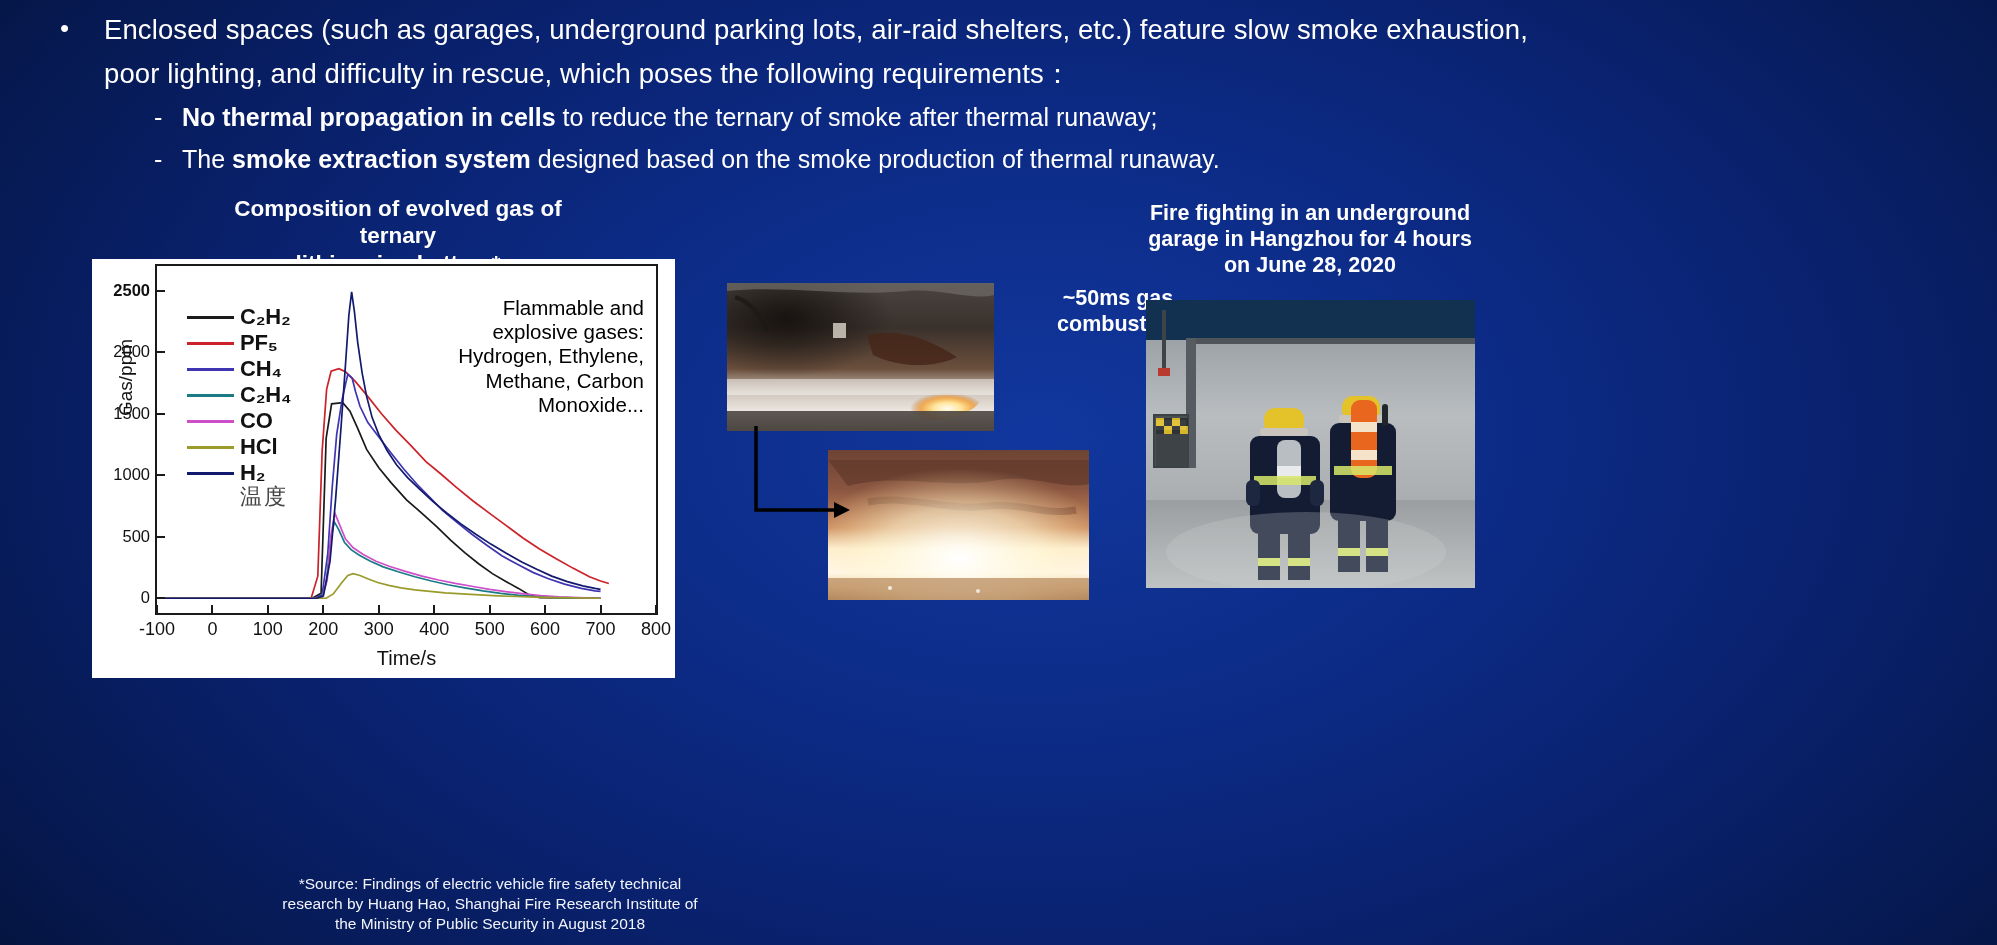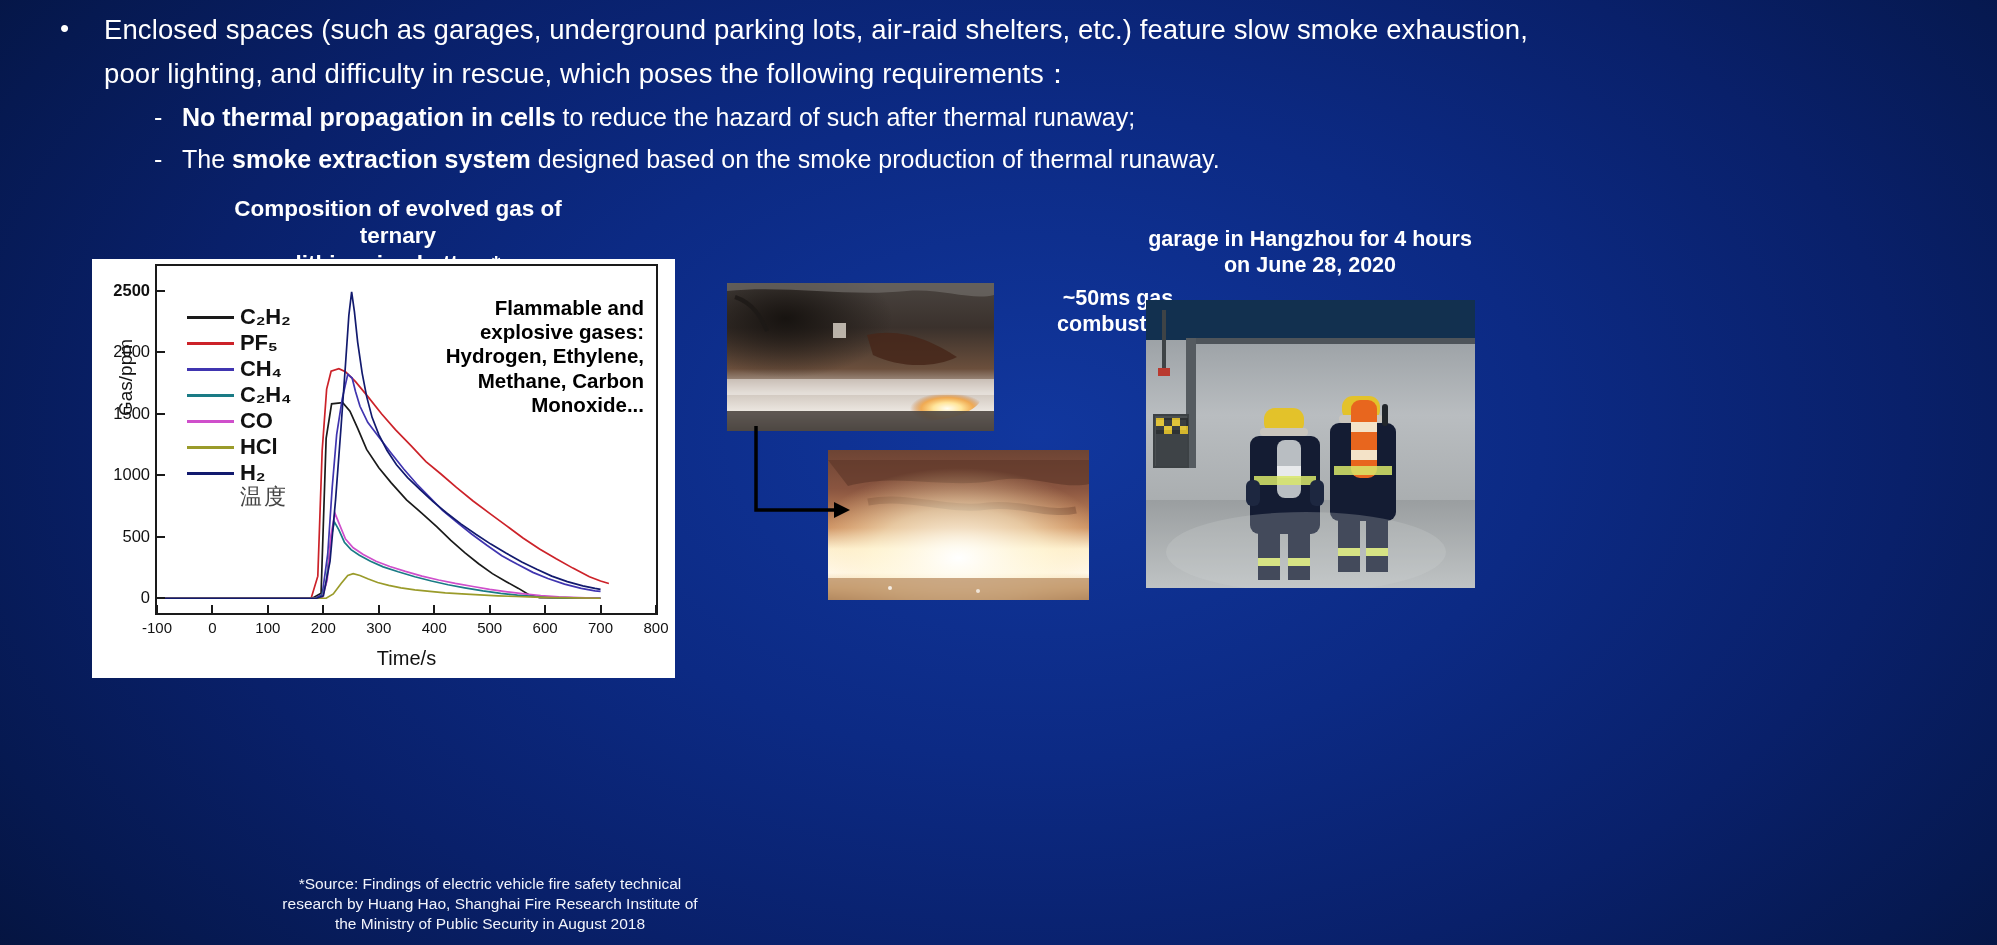--- a/index.html
+++ b/index.html
@@ -46,36 +46,36 @@
     border-left:2px solid #1a1a1a; border-top:2px solid #1a1a1a;
     border-right:2px solid #1a1a1a; border-bottom:2px solid #1a1a1a;
   }
   .plot svg{ display:block; width:100%; height:100%; }
   .ylab{
     position:absolute; left:-42px; top:150px;
     transform:rotate(-90deg); transform-origin:left top;
     font-size:19px; color:#111; white-space:nowrap;
   }
   .ytick{ position:absolute; right:calc(100% + 7px); font-size:16.5px; color:#111; white-space:nowrap; }
-  .xtick{ position:absolute; top:calc(100% + 6px); font-size:15px; color:#111; transform:translateX(-50%); }
+  .xtick{ position:absolute; top:calc(100% + 6px); font-size:18px; color:#111; transform:translateX(-50%); }
   .xlab{
     position:absolute; top:calc(100% + 34px); left:50%; transform:translateX(-50%);
     font-size:20px; color:#111; white-space:nowrap;
   }
 
   
   .legend{ position:absolute; left:30px; top:38px; }
   .lg-row{ display:flex; align-items:center; height:26px; }
   .lg-line{ width:47px; height:3px; margin-right:6px; }
   .lg-txt{ font-size:22px; color:#111; font-weight:700; letter-spacing:-.2px; }
   .lg-cn{ font-size:22px; color:#444; margin-left:53px; margin-top:-4px; letter-spacing:2px; }
 
   .annot{
     position:absolute; right:12px; top:30px; width:205px;
-    text-align:right; font-size:20.5px; line-height:1.18; color:#000; font-weight:700;
+    text-align:right; font-size:20.5px; line-height:1.18; color:#000; font-weight:400;
   }
 
   .source{
     position:absolute; left:160px; top:874px; width:660px;
     text-align:center; color:#f2f4fb; font-size:15.5px; line-height:1.30;
   }
 
   
   .cap-mid{
     position:absolute; left:1018px; top:285px; width:200px;
@@ -101,21 +101,21 @@
     <div class="b1">
       <span class="dot">•</span>
       <span class="txt">
         <span>Enclosed spaces (such as garages, underground parking lots, air-raid shelters, etc.) feature slow smoke exhaustion,</span><br>
         <span>poor lighting, and difficulty in rescue, which poses the following requirements：</span>
       </span>
     </div>
 
     <div class="sub">
       <span class="dash">-</span>
-      <span><b>No thermal propagation in cells</b><span> to reduce the hazard of such after thermal runaway;</span></span>
+      <span><b>No thermal propagation in cells</b><span> to reduce the ternary of smoke after thermal runaway;</span></span>
     </div>
 
     <div class="sub">
       <span class="dash">-</span>
       <span><span>The </span><b>smoke extraction system</b><span> designed based on the smoke production of thermal runaway.</span></span>
     </div>
   </div>
 
   <div class="chart-title">
     <span>Composition of evolved gas of ternary</span><br>
@@ -281,21 +281,21 @@
       <circle cx="150" cy="141" r="2" fill="#fff" opacity=".7"></circle>
     </svg>
   </div>
 
   <svg class="arrow" viewBox="0 0 110 110">
     <path d="M4,2 L4,86 L92,86" stroke="#000" stroke-width="3.5" fill="none"></path>
     <path d="M82,78 L98,86 L82,94 Z" fill="#000"></path>
   </svg>
 
   <div class="cap-right">
-    <br>
+    <span>Fire fighting in an underground</span><br>
     <span>garage in Hangzhou for 4 hours</span><br>
     <span>on June 28, 2020</span>
   </div>
 
   <div class="photo ph-fire">
     <svg viewBox="0 0 329 288" preserveAspectRatio="none" style="width:100%;height:100%;display:block">
       <defs>
         <linearGradient id="smoke" x1="0" y1="0" x2="0" y2="1">
           <stop offset="0%" stop-color="#8e9499"></stop>
             <stop offset="40%" stop-color="#b9bdc0"></stop>

